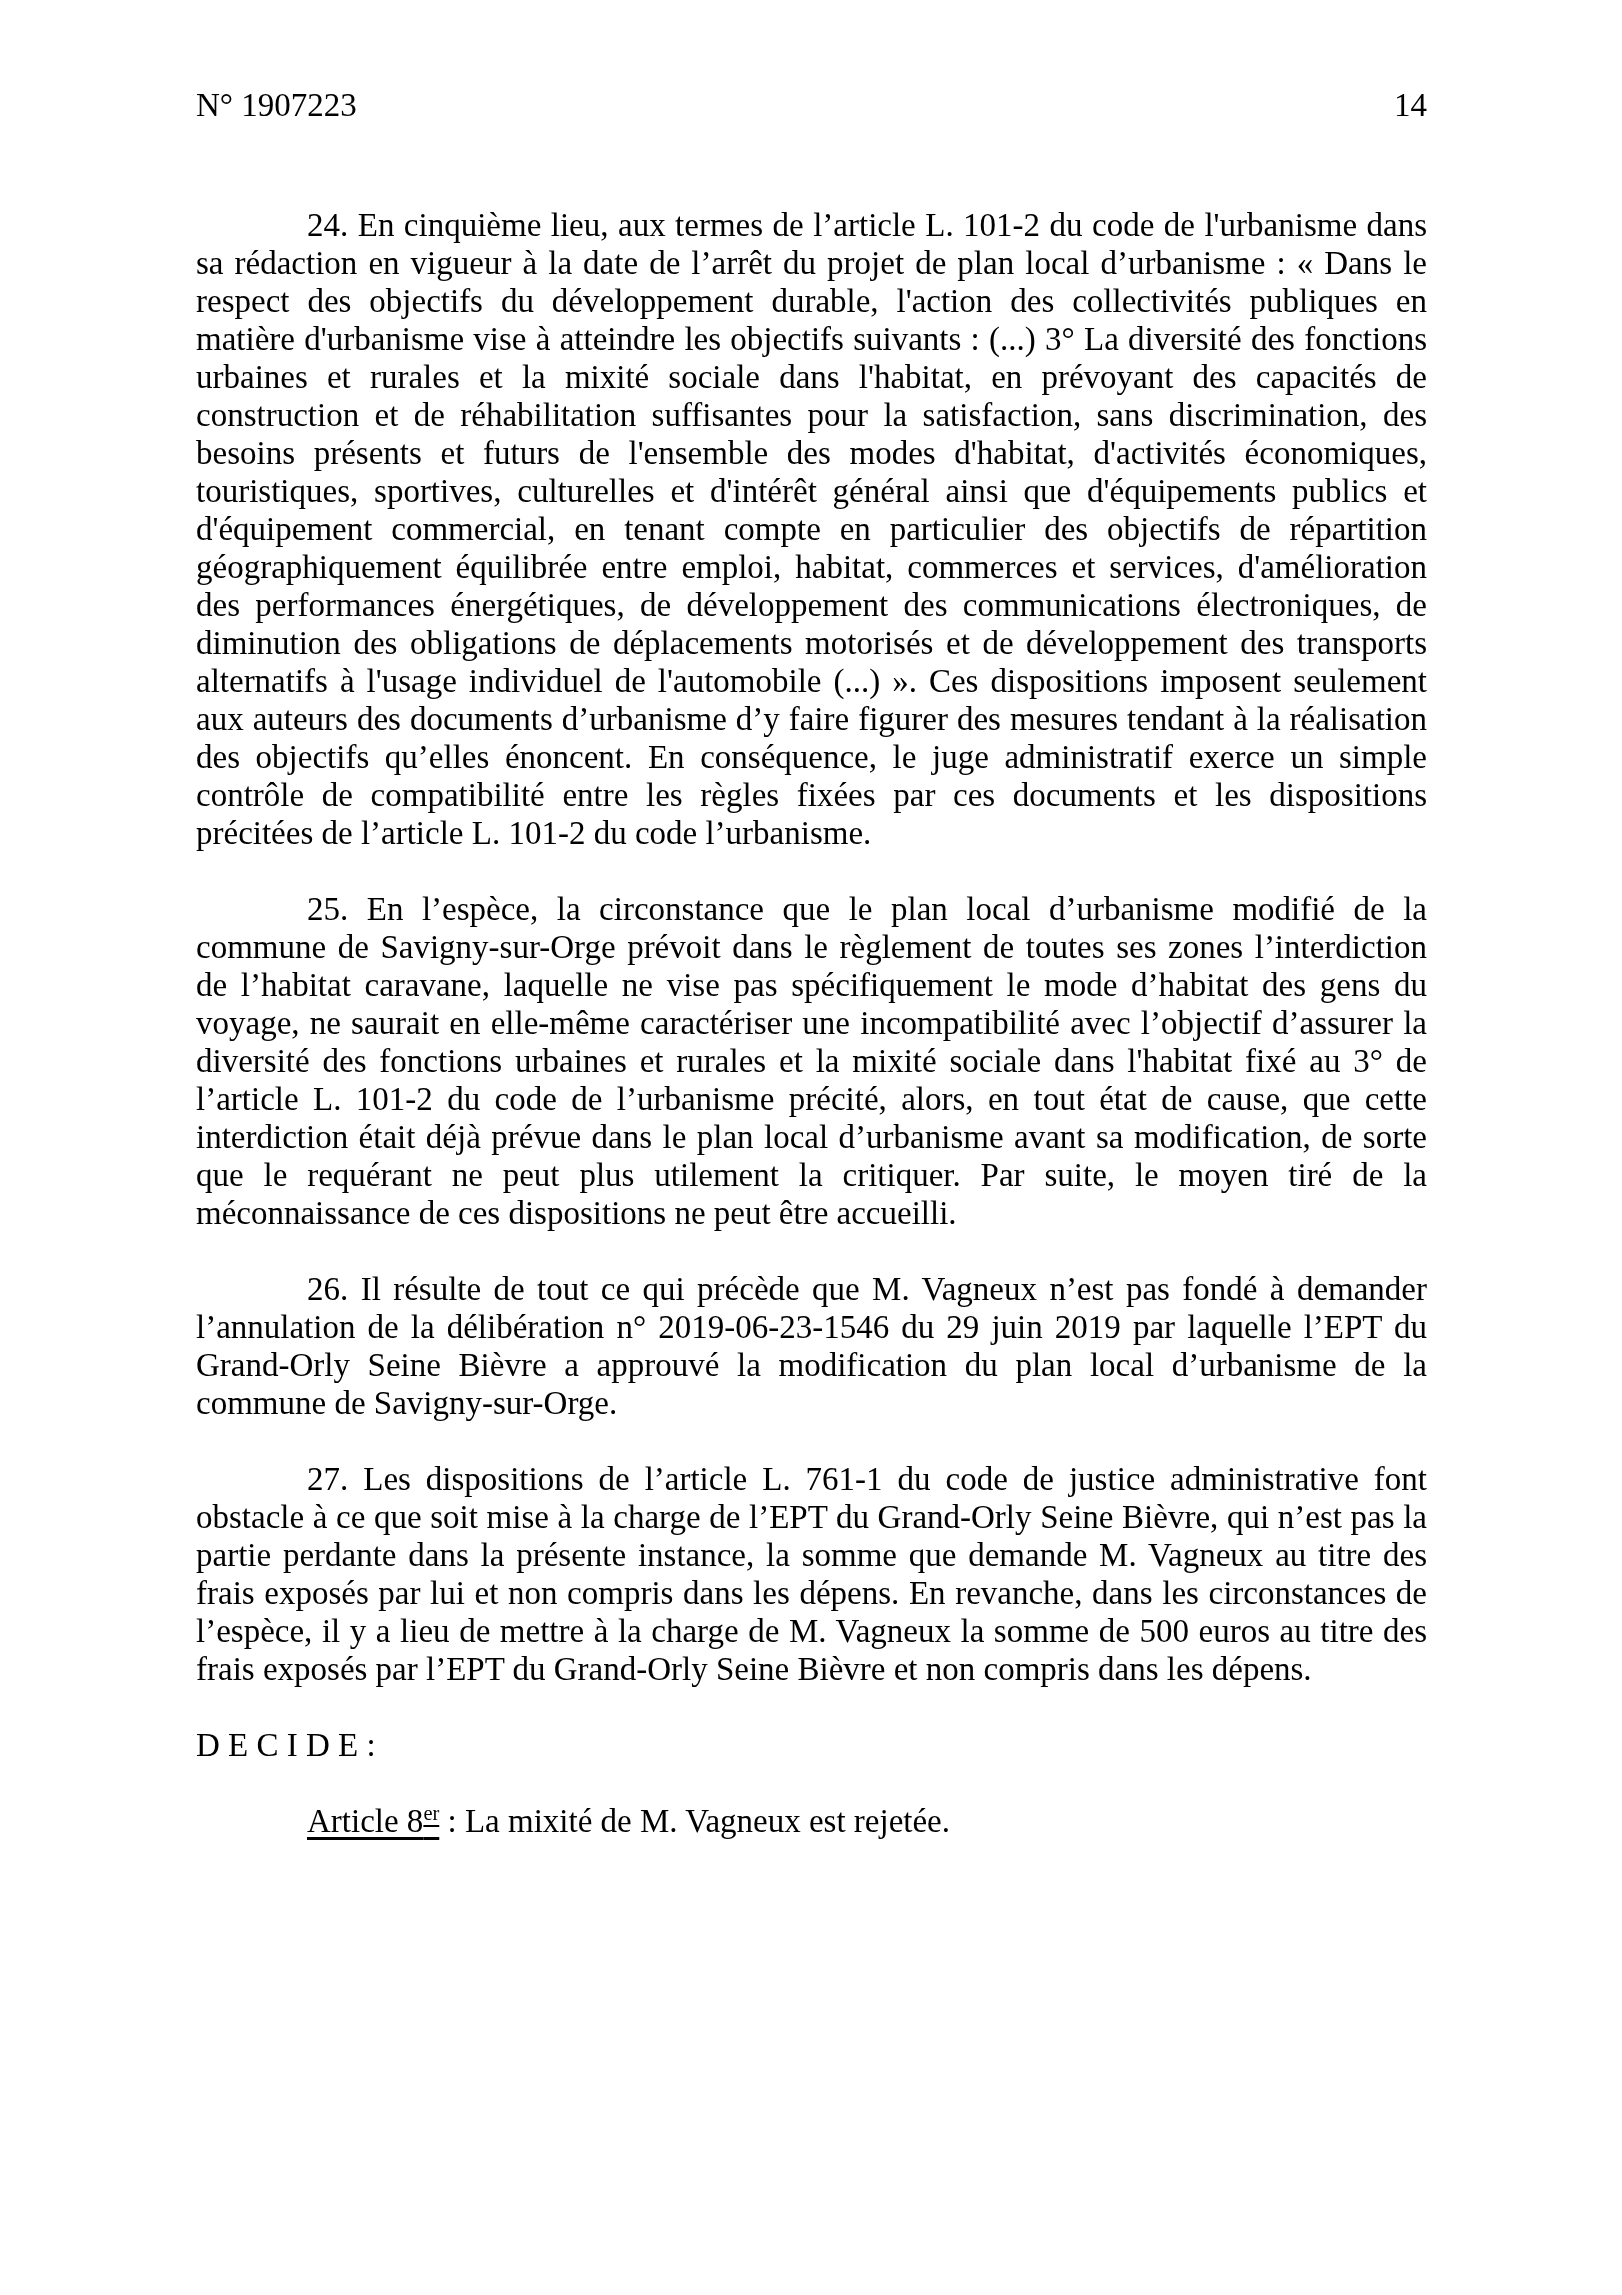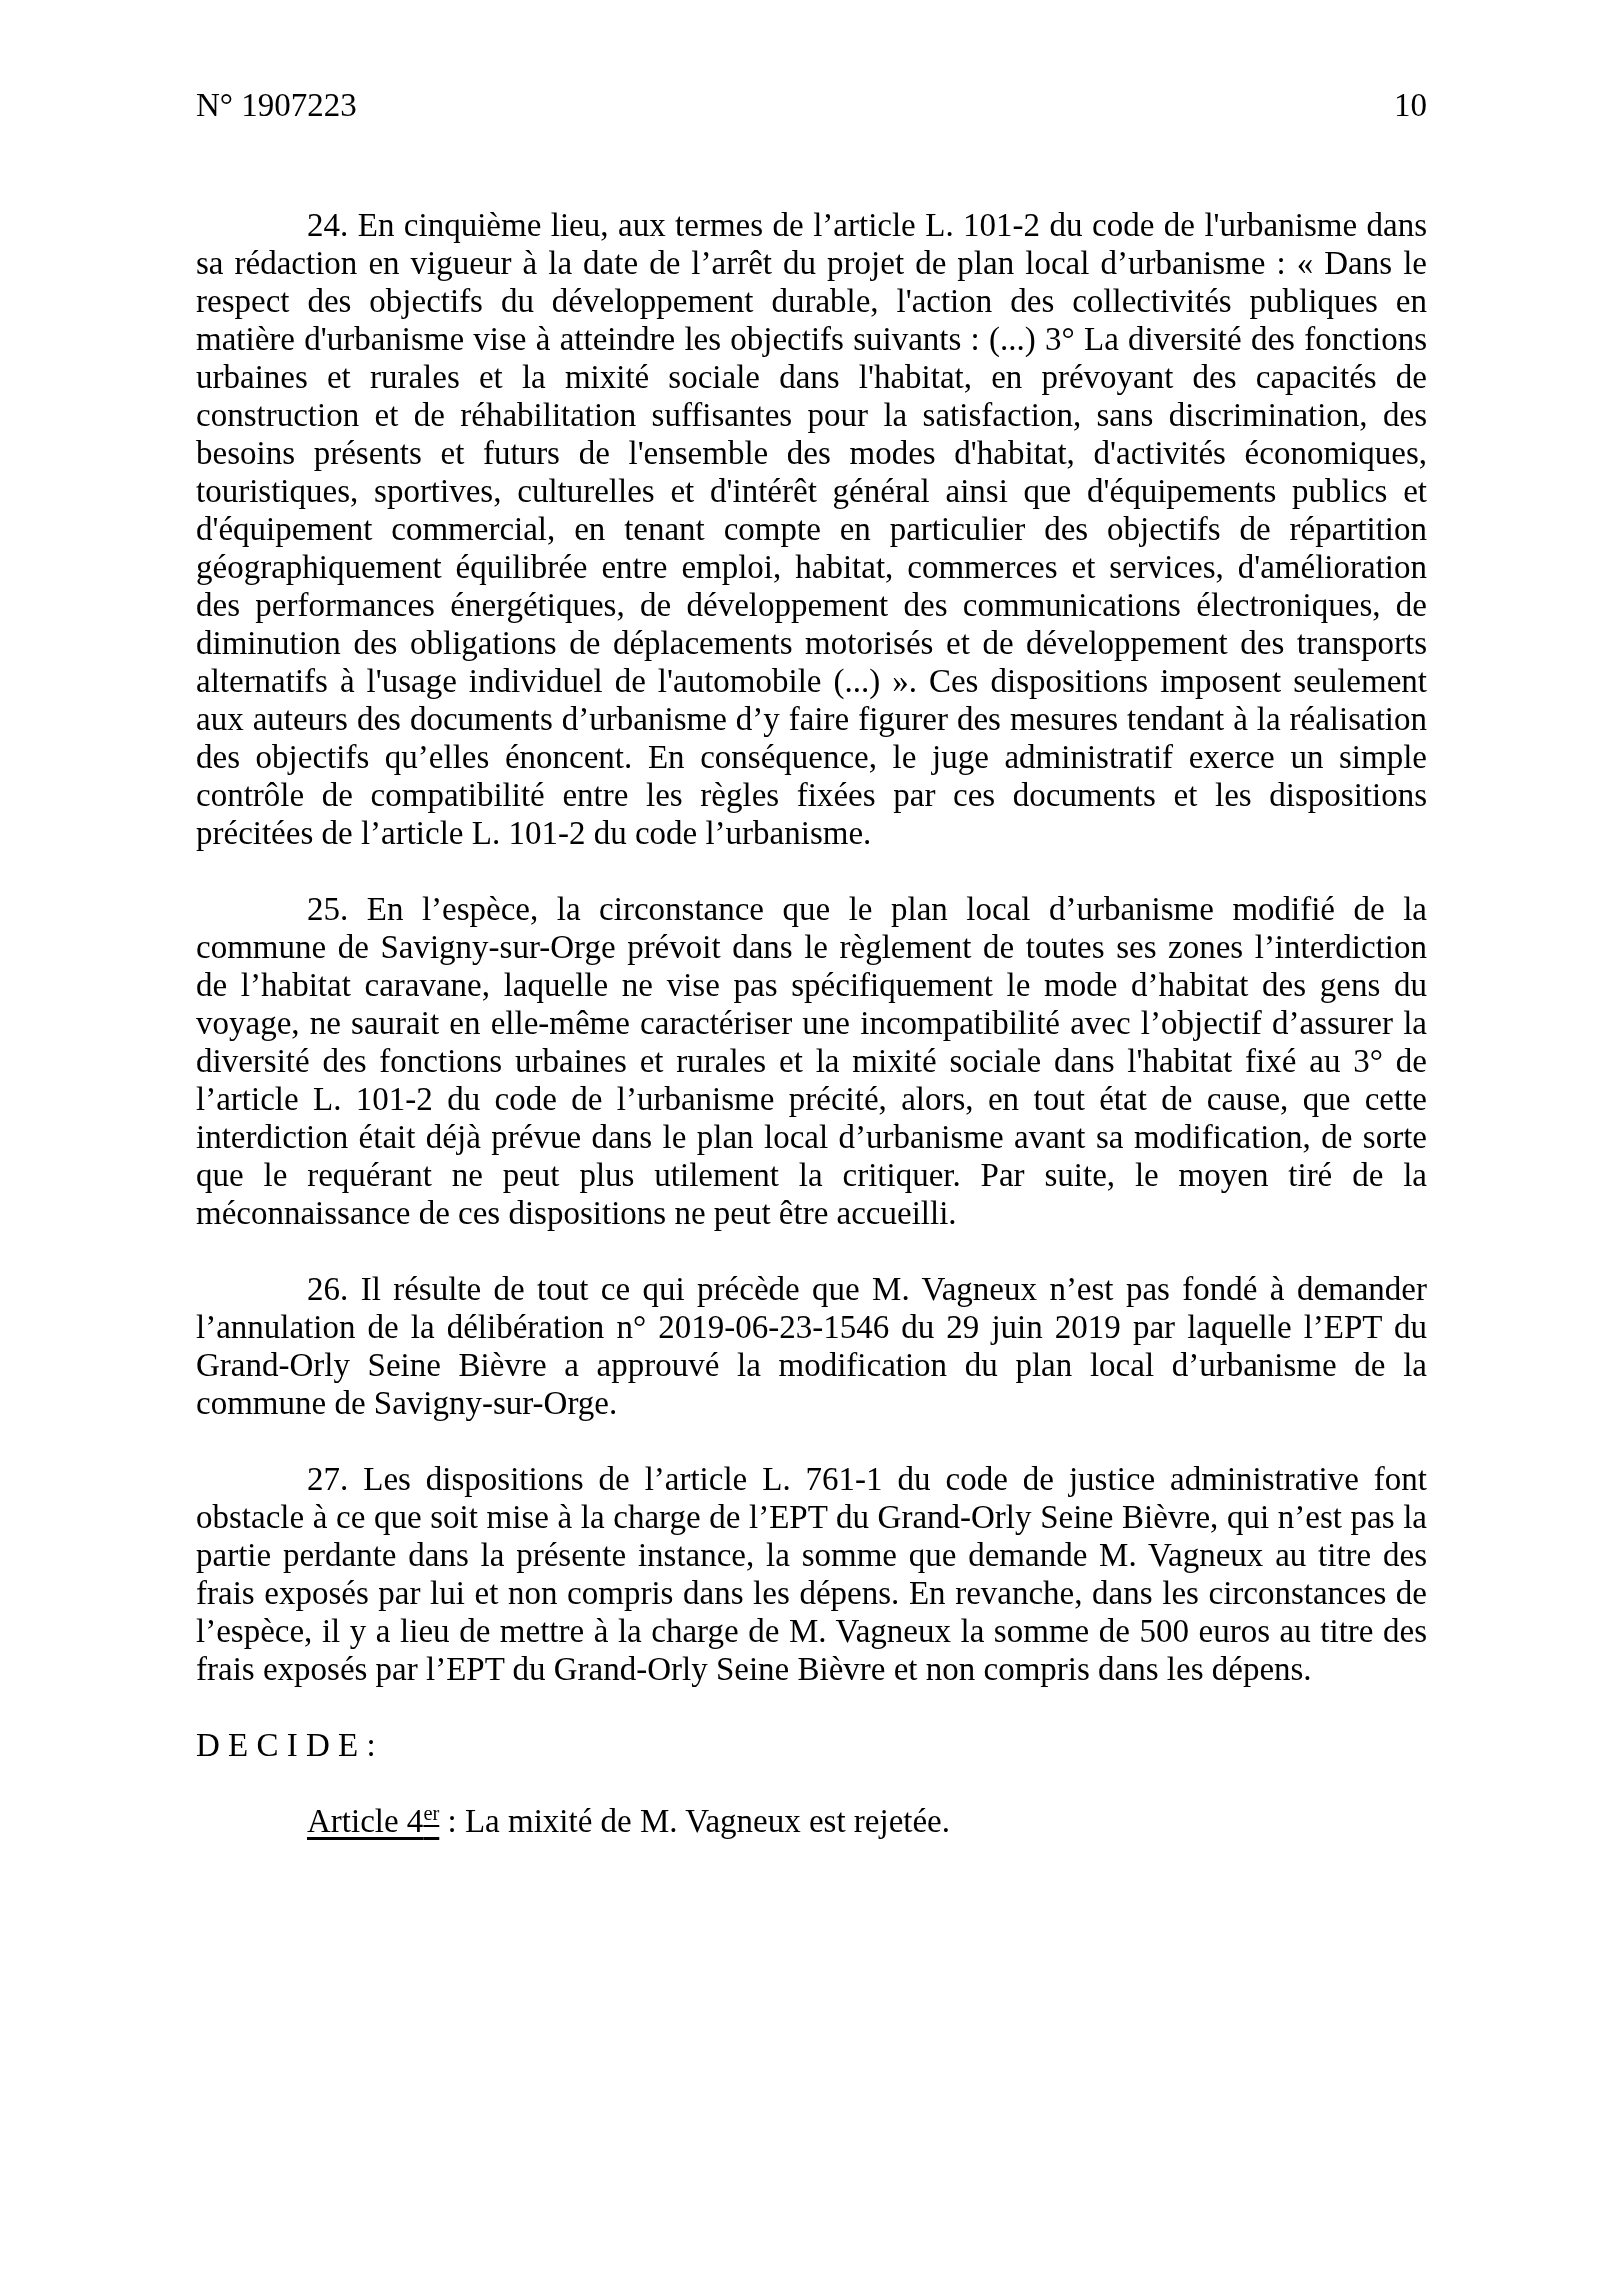--- a/index.html
+++ b/index.html
@@ -62,30 +62,30 @@
     text-decoration: underline;
   }
 </style>
 </head>
 <body>
 
 <div class="page">
 
   <div class="header-row">
     <span>N° 1907223</span>
-    <span>10</span>
+    <span>14</span>
   </div>
 
   <p class="para indent"><span>24. En cinquième lieu, aux termes de l’article L. 101-2 du code de l'urbanisme dans sa rédaction en vigueur à la date de l’arrêt du projet de plan local d’urbanisme : </span><span class="quote-italic">« Dans le respect des objectifs du développement durable, l'action des collectivités publiques en matière d'urbanisme vise à atteindre les objectifs suivants : (...) 3° La diversité des fonctions urbaines et rurales et la mixité sociale dans l'habitat, en prévoyant des capacités de construction et de réhabilitation suffisantes pour la satisfaction, sans discrimination, des besoins présents et futurs de l'ensemble des modes d'habitat, d'activités économiques, touristiques, sportives, culturelles et d'intérêt général ainsi que d'équipements publics et d'équipement commercial, en tenant compte en particulier des objectifs de répartition géographiquement équilibrée entre emploi, habitat, commerces et services, d'amélioration des performances énergétiques, de développement des communications électroniques, de diminution des obligations de déplacements motorisés et de développement des transports alternatifs à l'usage individuel de l'automobile (...) ».</span><span> Ces dispositions imposent seulement aux auteurs des documents d’urbanisme d’y faire figurer des mesures tendant à la réalisation des objectifs qu’elles énoncent. En conséquence, le juge administratif exerce un simple contrôle de compatibilité entre les règles fixées par ces documents et les dispositions précitées de l’article L. 101-2 du code l’urbanisme.</span></p>
 
   <p class="para indent">25. En l’espèce, la circonstance que le plan local d’urbanisme modifié de la commune de Savigny-sur-Orge prévoit dans le règlement de toutes ses zones l’interdiction de l’habitat caravane, laquelle ne vise pas spécifiquement le mode d’habitat des gens du voyage, ne saurait en elle-même caractériser une incompatibilité avec l’objectif d’assurer la diversité des fonctions urbaines et rurales et la mixité sociale dans l'habitat fixé au 3° de l’article L. 101-2 du code de l’urbanisme précité, alors, en tout état de cause, que cette interdiction était déjà prévue dans le plan local d’urbanisme avant sa modification, de sorte que le requérant ne peut plus utilement la critiquer. Par suite, le moyen tiré de la méconnaissance de ces dispositions ne peut être accueilli.</p>
 
   <p class="para indent">26. Il résulte de tout ce qui précède que M. Vagneux n’est pas fondé à demander l’annulation de la délibération n° 2019-06-23-1546 du 29 juin 2019 par laquelle l’EPT du Grand-Orly Seine Bièvre a approuvé la modification du plan local d’urbanisme de la commune de Savigny-sur-Orge.</p>
 
 
   <p class="para indent">27. Les dispositions de l’article L. 761-1 du code de justice administrative font obstacle à ce que soit mise à la charge de l’EPT du Grand-Orly Seine Bièvre, qui n’est pas la partie perdante dans la présente instance, la somme que demande M. Vagneux au titre des frais exposés par lui et non compris dans les dépens. En revanche, dans les circonstances de l’espèce, il y a lieu de mettre à la charge de M. Vagneux la somme de 500 euros au titre des frais exposés par l’EPT du Grand-Orly Seine Bièvre et non compris dans les dépens.</p>
 
   <p class="para decide">D E C I D E :</p>
 
-  <p class="para indent article-line"><span class="u"><span>Article 4</span><sup>er</sup></span><span> : La mixité de M. Vagneux est rejetée.</span></p>
+  <p class="para indent article-line"><span class="u"><span>Article 8</span><sup>er</sup></span><span> : La mixité de M. Vagneux est rejetée.</span></p>
 
 </div>
 
 
 </body></html>

